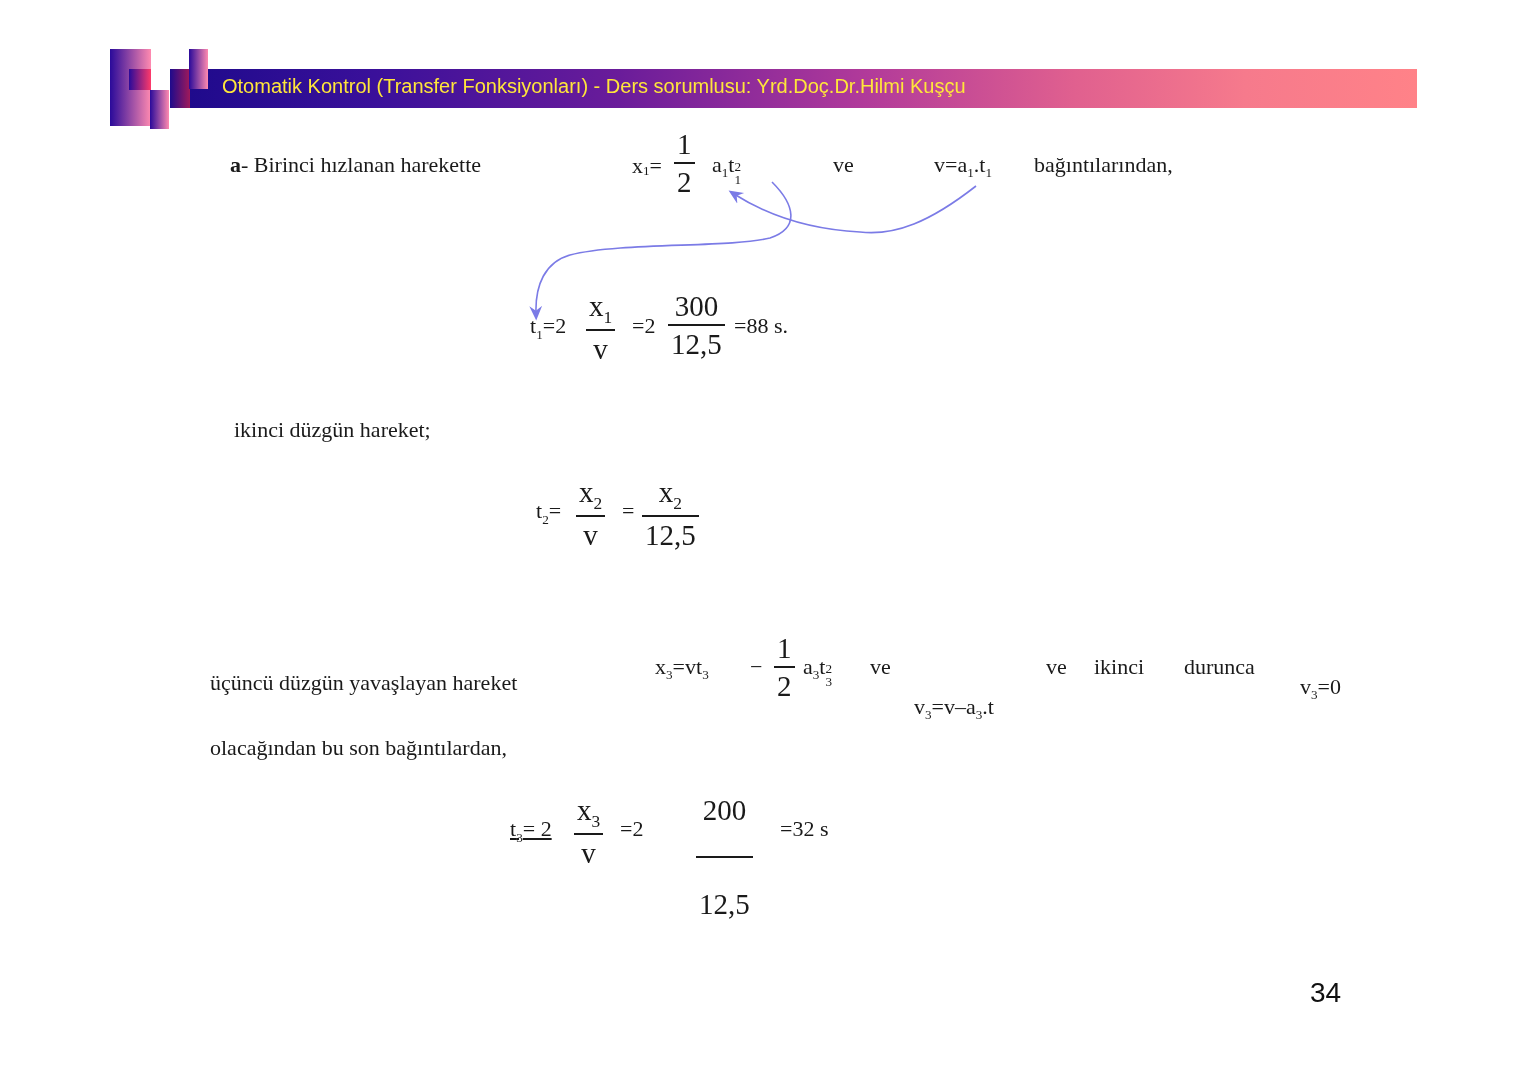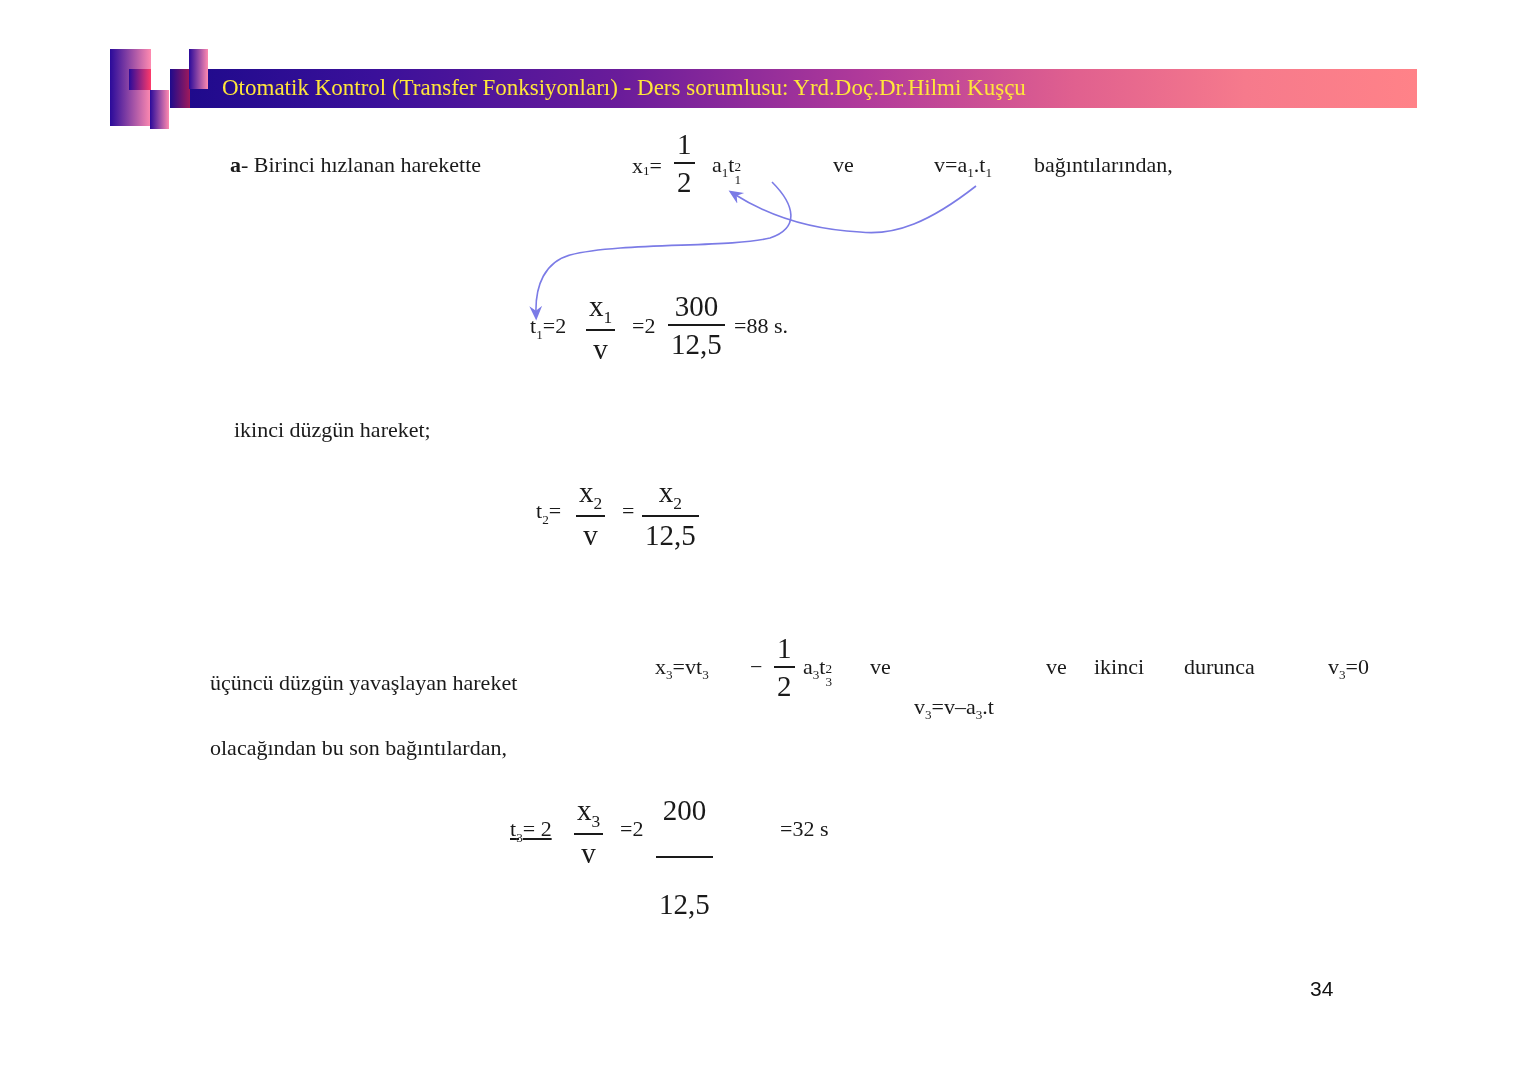--- a/index.html
+++ b/index.html
@@ -7,37 +7,37 @@
     width: 1527px; height: 1080px; background: #ffffff; position: relative; overflow: hidden;
     font-family: "Liberation Serif", "DejaVu Serif", serif; color: #1a1a1a;
   }
   .abs { position: absolute; }
   
   .banner {
     left: 190px; top: 69px; width: 1227px; height: 39px;
     background: linear-gradient(90deg, #1f0a8c 0%, #3a109a 15%, #6a1c9a 35%, #b13a9a 55%, #e0608f 72%, #f67a8c 86%, #ff8288 100%);
   }
   .banner-title {
-    left: 222px; top: 75px; font-family: Liberation Serif, serif;
-    font-size: 23px; color: #ffe63a; white-space: nowrap; letter-spacing: 0px;
+    left: 222px; top: 75px; font-family: Liberation Sans, sans-serif;
+    font-size: 20px; color: #ffe63a; white-space: nowrap; letter-spacing: 0px;
   }
   .blk { position: absolute; }
   .b1 { left: 110px; top: 49px; width: 41px; height: 77px; background: linear-gradient(90deg, #2a0a9a, #ff8ab0); }
   .b2 { left: 129px; top: 69px; width: 22px; height: 21px; background: linear-gradient(90deg, #2a0a9a, #ff3a6a); }
   .b3 { left: 150px; top: 90px; width: 19px; height: 39px; background: linear-gradient(90deg, #2a0a9a, #ff8ab0); }
   .b4 { left: 170px; top: 69px; width: 20px; height: 39px; background: linear-gradient(90deg, #1e0a8c, #a01a5a); }
   .b5 { left: 189px; top: 49px; width: 19px; height: 40px; background: linear-gradient(90deg, #2a0a9a, #ff8ab0); }
 
   .t { position: absolute; white-space: nowrap; font-size: 22px; line-height: 1; }
   .frac { position: absolute; display: inline-flex; flex-direction: column; align-items: center; font-size: 29px; line-height: 1; }
   .frac .num { padding: 0 3px; }
   .frac .bar { height: 1.5px; background: #1a1a1a; align-self: stretch; margin: 3px 0 4px 0; }
   .frac .den { padding: 0 3px; }
   sub, sup { font-size: 0.6em; }
-  .pnum { position: absolute; left: 1310px; top: 977px; font-family: "Liberation Sans", "DejaVu Sans", sans-serif; font-size: 21px; color: #111; }
+  .pnum { position: absolute; left: 1310px; top: 977px; font-family: "Liberation Sans", "DejaVu Sans", sans-serif; font-size: 28px; color: #111; }
   svg.arrows { position: absolute; left: 0; top: 0; pointer-events: none; }
 </style>
 </head>
 <body>
 
 <div class="blk b1"></div>
 <div class="blk b3"></div>
 <div class="abs banner"></div>
 <div class="blk b2"></div>
 <div class="blk b4"></div>
@@ -100,32 +100,32 @@
 </div>
 <div class="t" style="left:803px; top:656px;"><span>a</span><sub>3</sub><span>t</span><span style="display:inline-flex; flex-direction:column; font-size:0.6em; line-height:0.95; vertical-align:0.05em;">
       <span>2</span>
       <span>3</span>
     </span></div>
 <div class="t" style="left:870px; top:656px;">ve</div>
 <div class="t" style="left:914px; top:696px;"><span>v</span><sub>3</sub><span>=v–a</span><sub>3</sub><span>.t</span></div>
 <div class="t" style="left:1046px; top:656px;">ve</div>
 <div class="t" style="left:1094px; top:656px;">ikinci</div>
 <div class="t" style="left:1184px; top:656px;">durunca</div>
-<div class="t" style="left:1300px; top:656px;margin-left:28px;"><span>v</span><sub>3</sub><span>=0</span></div>
+<div class="t" style="left:1300px; top:676px;"><span>v</span><sub>3</sub><span>=0</span></div>
 
 <div class="t" style="left:210px; top:737px;">olacağından bu son bağıntılardan,</div>
 
 <div class="t" style="left:510px; top:818px;text-decoration:underline;"><span>t</span><sub style="vertical-align:-0.45em;">3</sub><span>= 2</span></div>
 <div class="frac" style="left:574px; top:796px;">
   <span class="num"><span>x</span><sub>3</sub></span>
     <span class="bar"></span>
     <span class="den">v</span>
 </div>
 <div class="t" style="left:620px; top:818px;">=2</div>
-<div class="frac" style="left:656px; top:796px;gap:28px;">
+<div class="frac" style="left:696px; top:796px;gap:28px;">
   <span class="num">200</span>
     <span class="bar"></span>
     <span class="den">12,5</span>
 </div>
 <div class="t" style="left:780px; top:818px;">=32 s</div>
 
 <svg class="arrows" width="1527" height="1080">
   <defs>
     <marker id="ah" markerWidth="10" markerHeight="10" refX="5" refY="5" orient="auto">
       <path d="M0,1 L9,5 L0,9 L3,5 Z" fill="#7b7be6"></path>

